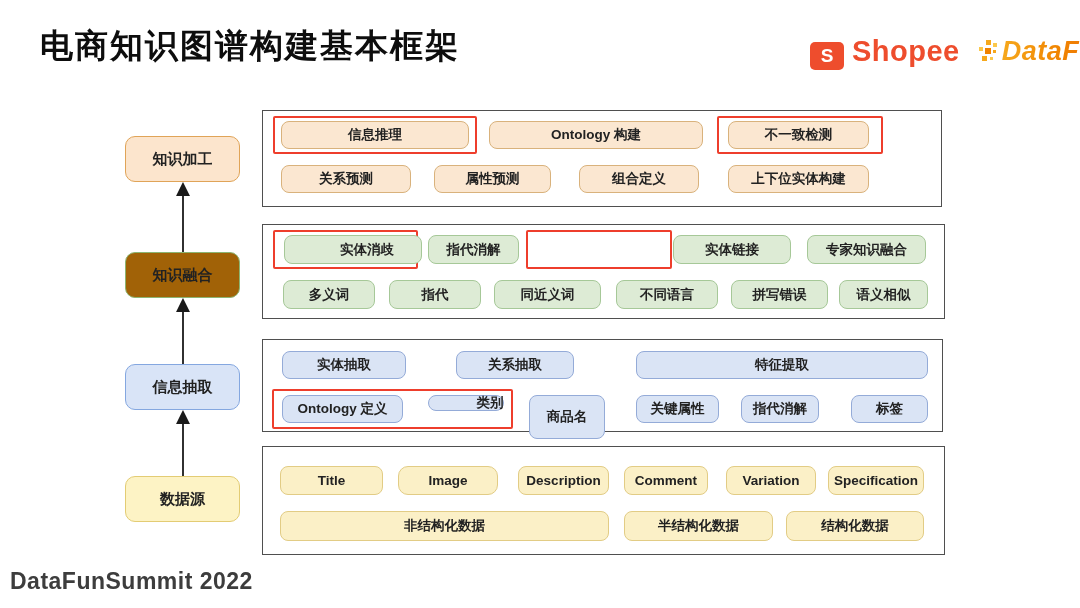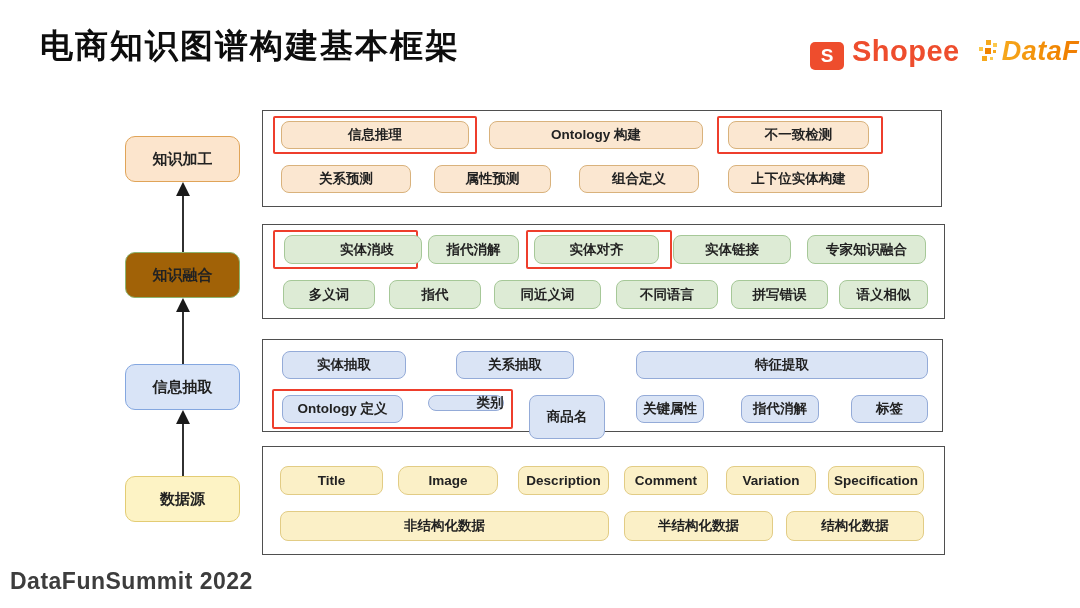--- a/index.html
+++ b/index.html
@@ -99,40 +99,39 @@
     <div class="node n-tan" style="left:171px;top:54px;width:117px;height:28px;">属性预测</div>
     <div class="node n-tan" style="left:316px;top:54px;width:120px;height:28px;">组合定义</div>
     <div class="node n-tan" style="left:465px;top:54px;width:141px;height:28px;">上下位实体构建</div>
   </div>
 
   <div class="panel panel-2">
     <div class="hl" style="left:10px;top:5px;width:145px;height:39px;"></div>
     <div class="node n-green" style="left:21px;top:10px;width:138px;height:29px;padding-left:28px;">实体消歧</div>
     <div class="node n-green" style="left:165px;top:10px;width:91px;height:29px;">指代消解</div>
     <div class="hl" style="left:263px;top:5px;width:146px;height:39px;"></div>
-    <div class="node n-green" style="left:271px;top:10px;width:125px;height:29px;">实体对齐</div>
     <div class="node n-green" style="left:410px;top:10px;width:118px;height:29px;">实体链接</div>
     <div class="node n-green" style="left:544px;top:10px;width:119px;height:29px;">专家知识融合</div>
     <div class="node n-green" style="left:20px;top:55px;width:92px;height:29px;">多义词</div>
     <div class="node n-green" style="left:126px;top:55px;width:92px;height:29px;">指代</div>
     <div class="node n-green" style="left:231px;top:55px;width:107px;height:29px;">同近义词</div>
     <div class="node n-green" style="left:353px;top:55px;width:102px;height:29px;">不同语言</div>
     <div class="node n-green" style="left:468px;top:55px;width:97px;height:29px;">拼写错误</div>
     <div class="node n-green" style="left:576px;top:55px;width:89px;height:29px;">语义相似</div>
   </div>
 
   <div class="panel panel-3">
     <div class="node n-blue" style="left:19px;top:11px;width:124px;height:28px;">实体抽取</div>
     <div class="node n-blue" style="left:193px;top:11px;width:118px;height:28px;">关系抽取</div>
     <div class="node n-blue" style="left:373px;top:11px;width:292px;height:28px;">特征提取</div>
     <div class="hl" style="left:9px;top:49px;width:241px;height:40px;"></div>
     <div class="node n-blue" style="left:19px;top:55px;width:121px;height:28px;">Ontology 定义</div>
     <div class="node n-blue" style="left:165px;top:55px;width:76px;height:16px;padding-left:48px;">类别</div>
     <div class="node n-blue" style="left:266px;top:55px;width:76px;height:44px;">商品名</div>
-    <div class="node n-blue" style="left:373px;top:55px;width:68px;height:28px;">关键属性</div>
+    <div class="node n-blue" style="left:373px;top:55px;width:83px;height:28px;">关键属性</div>
     <div class="node n-blue" style="left:478px;top:55px;width:78px;height:28px;">指代消解</div>
     <div class="node n-blue" style="left:588px;top:55px;width:77px;height:28px;">标签</div>
   </div>
 
   <div class="panel panel-4">
     <div class="node n-yellow" style="left:17px;top:19px;width:103px;height:29px;">Title</div>
     <div class="node n-yellow" style="left:135px;top:19px;width:100px;height:29px;border-radius:10px;">Image</div>
     <div class="node n-yellow" style="left:255px;top:19px;width:91px;height:29px;">Description</div>
     <div class="node n-yellow" style="left:361px;top:19px;width:84px;height:29px;">Comment</div>
     <div class="node n-yellow" style="left:463px;top:19px;width:90px;height:29px;">Variation</div>

